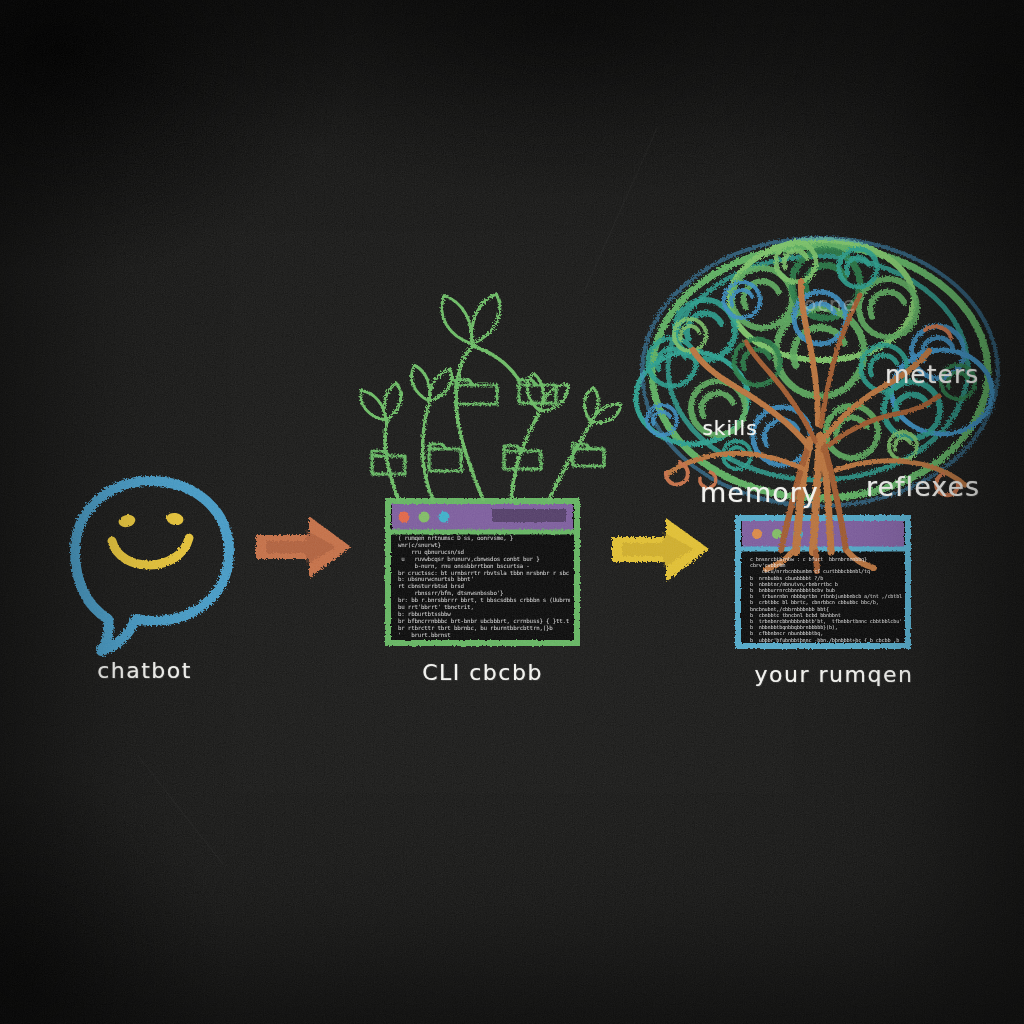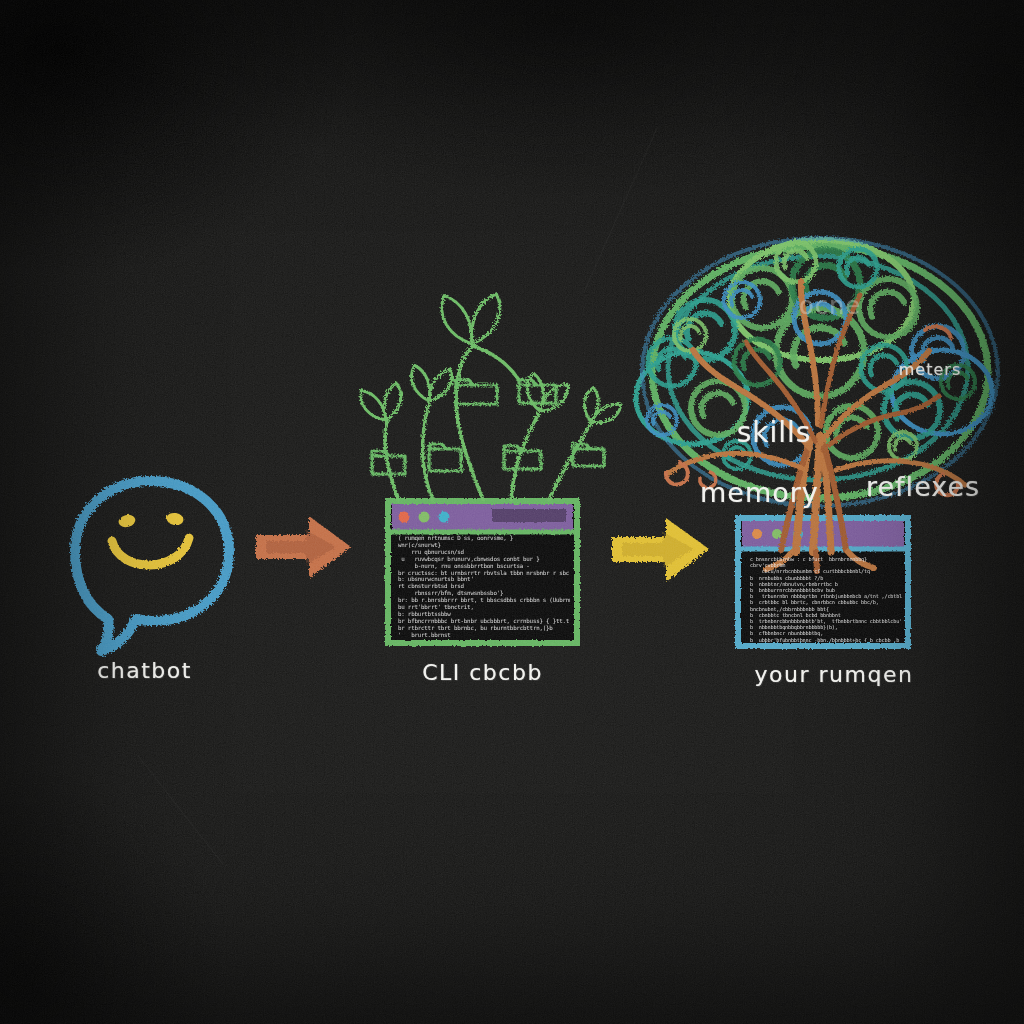--- a/index.html
+++ b/index.html
@@ -19,25 +19,25 @@
     position:absolute;color:#f2f2ee;text-align:center;
     letter-spacing:1.5px;
     text-shadow:0 0 1px rgba(255,255,255,.55), 1px 1px 0 rgba(255,255,255,.08);
     filter:blur(.15px);
   }
   .stage-label{font-size:22px;}
   .tree-label{font-size:27px;letter-spacing:1px;}
   #label-chatbot{left:72px;top:658px;width:145px;}
   #label-cli{left:400px;top:660px;width:165px;}
   #label-your{left:748px;top:662px;width:172px;}
-  #label-skills{left:690px;top:416px;width:80px;font-size:28px;margin-left:44px;}
+  #label-skills{left:690px;top:416px;width:80px;font-size:20px;}
   #label-memory{left:700px;top:477px;width:95px;}
   #label-reflexes{left:866px;top:471px;width:95px;}
-  #label-meters{left:885px;top:360px;width:90px;font-size:16px;}
-  #label-faint{left:775px;top:292px;width:110px;font-size:24px;opacity:.32;filter:blur(.6px);}
+  #label-meters{left:885px;top:360px;width:90px;font-size:25px;}
+  #label-faint{left:775px;top:292px;width:110px;font-size:20px;opacity:.32;filter:blur(.6px);}
   .code-lines{
     position:absolute;font-family:"DejaVu Sans Mono",monospace;
     color:#eaeaea;opacity:.92;white-space:pre;overflow:hidden;filter:blur(.2px);
   }
   #cli-code{left:398px;top:535px;width:172px;height:102px;font-size:5.8px;line-height:6.9px;letter-spacing:-.2px;}
   #your-code{left:750px;top:556px;width:152px;height:86px;font-size:5.2px;line-height:6.2px;letter-spacing:-.2px;}
   .code-line{height:auto;}
   #grain-overlay{position:absolute;left:0;top:0;pointer-events:none;}
   #vignette{position:absolute;left:0;top:0;width:1024px;height:1024px;pointer-events:none;
     box-shadow:inset 0 0 160px 40px rgba(0,0,0,.55);}

